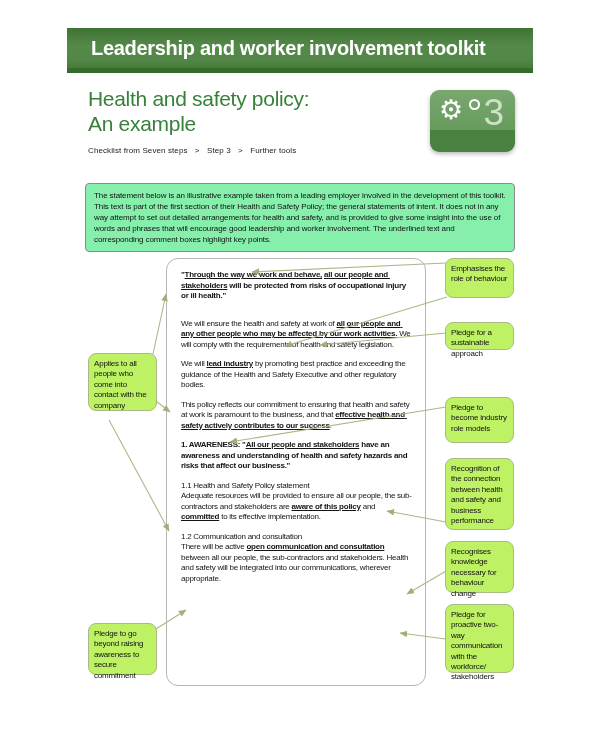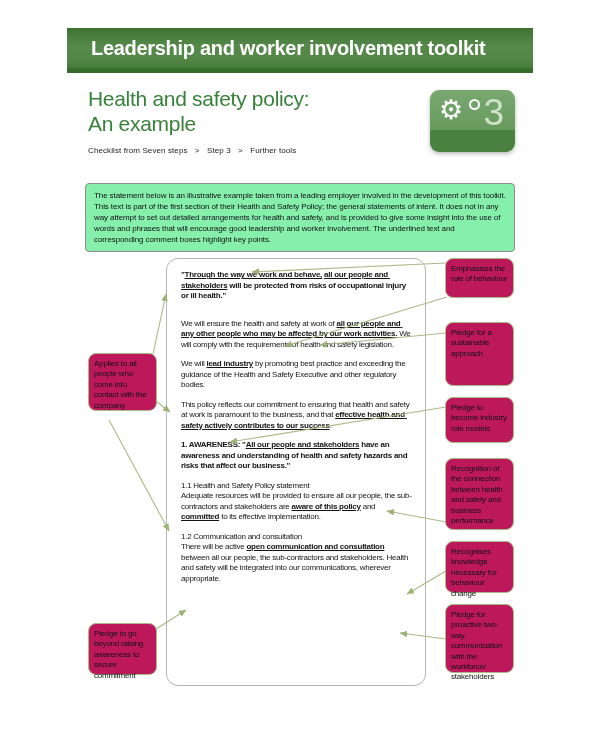--- a/index.html
+++ b/index.html
@@ -59,27 +59,27 @@
   .mb p.quote{margin-bottom:17px;}
   .mb h2{
     margin:0 0 10px 0;font-size:12.5px;line-height:14px;color:#37813a;font-weight:bold;
     letter-spacing:-0.2px;
   }
   .mb .b{font-weight:bold;}
   .mb .u{text-decoration:underline;text-align:right;}
   
   .co{
     position:absolute;box-sizing:border-box;width:69px;
-    background:#be185d;border:1px solid #a8ba86;border-radius:8px;
+    background:#bef264;border:1px solid #a8ba86;border-radius:8px;
     padding:5px 5px;font-size:8px;line-height:10.4px;letter-spacing:-0.2px;color:#111111;
   }
   .co-l1{left:88px;top:353px;height:58px;}
   .co-l2{left:88px;top:623px;height:52px;}
   .co-r1{left:445px;top:258px;height:40px;}
-  .co-r2{left:445px;top:322px;height:64px;}
+  .co-r2{left:445px;top:322px;height:28px;}
   .co-r3{left:445px;top:397px;height:46px;}
   .co-r4{left:445px;top:458px;height:72px;}
   .co-r5{left:445px;top:541px;height:52px;}
   .co-r6{left:445px;top:604px;height:69px;}
   
   .overlay{position:absolute;left:0;top:0;width:600px;height:730px;pointer-events:none;}
 </style>
 </head>
 <body>
 

